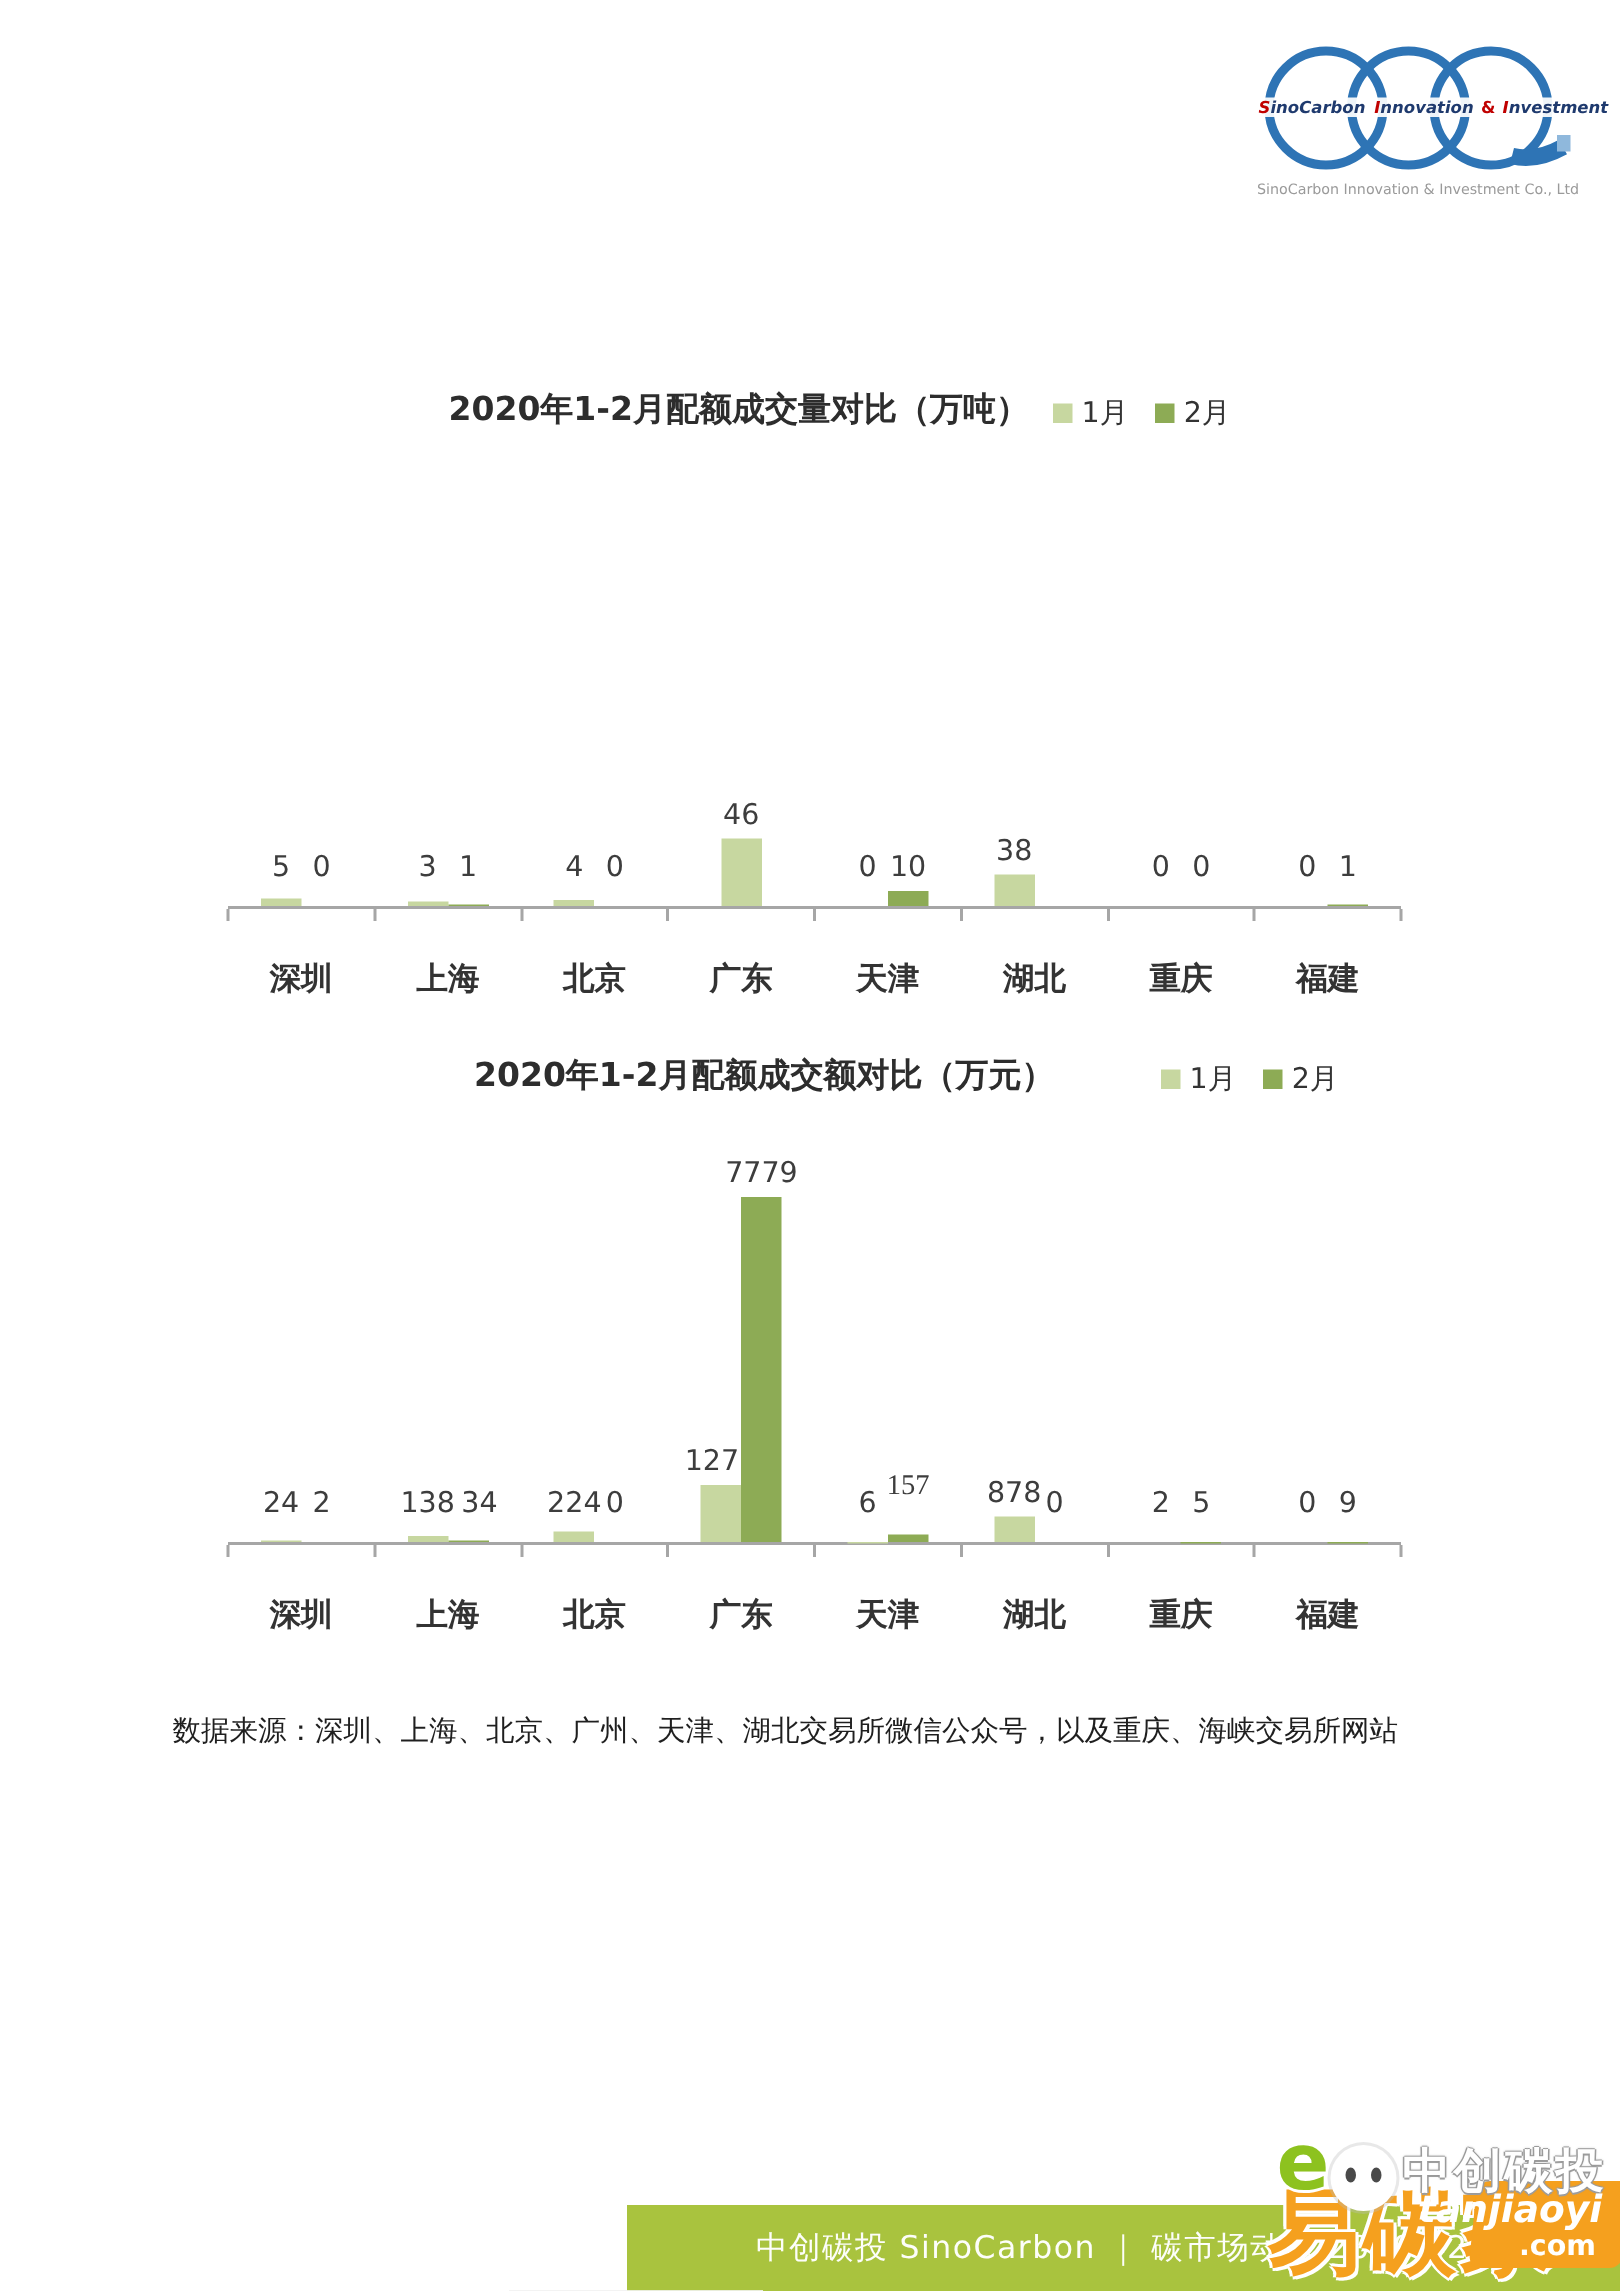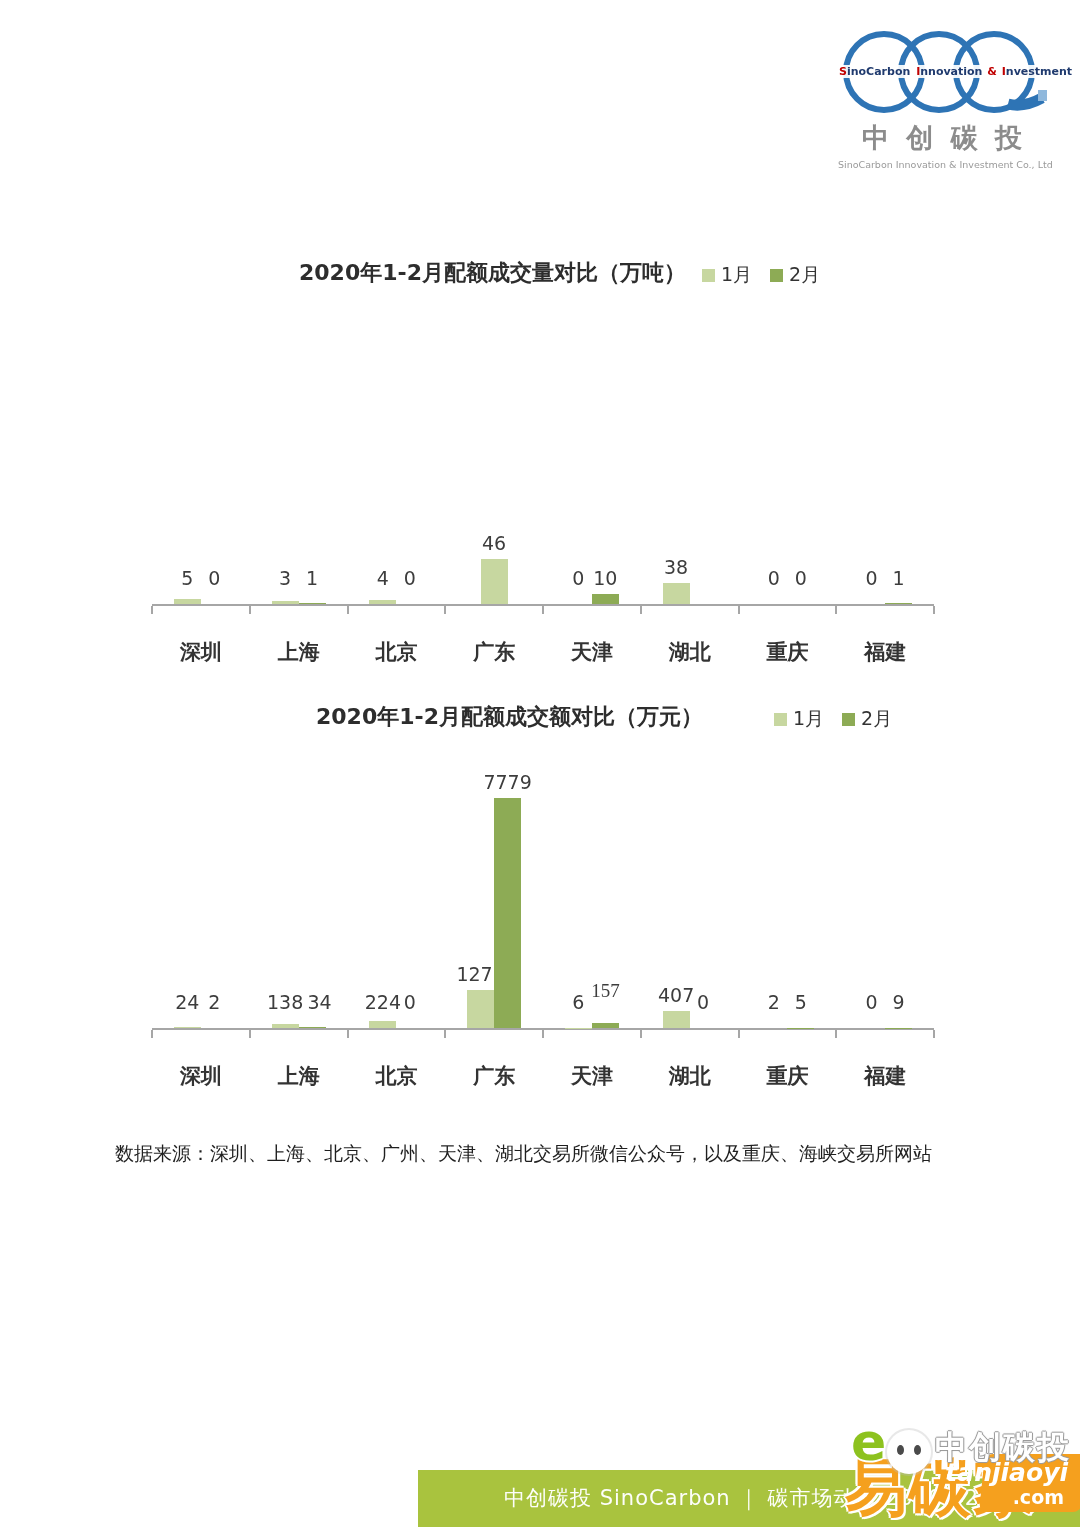--- a/index.html
+++ b/index.html
@@ -4,21 +4,21 @@
 <style>
   html,body{margin:0;padding:0;background:#e9e9e9;}
   .page{position:relative;width:1080px;height:1527px;margin:0 auto;background:#ffffff;overflow:hidden;
         font-family:"DejaVu Sans","Liberation Sans",sans-serif;color:#333;}
 
   
   .logo{position:absolute;left:838px;top:26px;width:212px;text-align:center;}
   .logo-circles{display:block;margin:0 auto;}
   .logo-line1{position:absolute;top:39px;left:0;width:100%;text-align:center;white-space:nowrap;
               font-size:11px;font-weight:700;letter-spacing:0;}
-  .logo-word{display:inline-block;color:#1f3a6e;background:rgba(255,255,255,0.92);padding:0 1px;}
+  .logo-word{display:inline-block;color:#1f3a6e;background:rgba(255,255,255,0.92);padding:0 1px;font-style:italic;}
   .logo-word::first-letter{color:#c00000;}
   .logo-amp{display:inline-block;color:#c00000;background:rgba(255,255,255,0.92);}
   .logo-cn{font-size:27px;color:#8c8c8c;font-weight:700;margin-top:2px;letter-spacing:4px;white-space:nowrap;}
   .logo-en{font-size:9.5px;color:#9a9a9a;margin-top:3px;white-space:nowrap;}
 
   
   .chart{position:absolute;left:152px;width:782px;}
   #chart-0{top:254px;}
   #chart-1{top:698px;}
   .chart-header{position:relative;height:42px;}
@@ -83,21 +83,20 @@
       <circle cx="156" cy="46" r="38" fill="none" stroke="#2e74b5" stroke-width="6"></circle>
       <path d="M170 78 Q 186 82 204 72" fill="none" stroke="#2e74b5" stroke-width="11" stroke-linecap="butt"></path>
       <rect x="200" y="64" width="9" height="11" fill="#8fb8dc"></rect>
     </svg>
     <div class="logo-line1">
       <span class="logo-word">SinoCarbon</span>
       <span class="logo-word">Innovation</span>
       <span class="logo-amp">&amp;</span>
       <span class="logo-word">Investment</span>
     </div>
-    <div class="logo-cn">中 创 碳 投</div>
     <div class="logo-en">SinoCarbon Innovation &amp; Investment Co., Ltd</div>
   </div>
 
   <section class="chart" id="chart-0">
     <div class="chart-header">
       <div class="chart-title">2020年1-2月配额成交量对比（万吨）</div>
       <div class="chart-legend">
           <span class="legend-item">
             <span class="legend-swatch" style="background: rgb(199, 215, 160);"></span>
             <span class="legend-label">1月</span>
@@ -267,21 +266,21 @@
             <span class="bar-label" style="bottom: 16px;">6</span>
             <div class="bar" style="height: 0.177401px; background: rgb(199, 215, 160);"></div>
           </div>
           <div class="bar-slot">
             <span class="bar-label" style="bottom: 28px; font-family: Liberation Serif, serif;">157</span>
             <div class="bar" style="height: 4.64198px; background: rgb(141, 171, 85);"></div>
           </div>
         </div>
         <div class="cat-col">
           <div class="bar-slot">
-            <span class="bar-label" style="bottom: 23.1783px;">407</span>
+            <span class="bar-label" style="bottom: 23.1783px;">878</span>
             <div class="bar" style="height: 17.1783px; background: rgb(199, 215, 160);"></div>
           </div>
           <div class="bar-slot">
             <span class="bar-label" style="bottom: 16px;">0</span>
             <div class="bar" style="height: 0px; background: rgb(141, 171, 85);"></div>
           </div>
         </div>
         <div class="cat-col">
           <div class="bar-slot">
             <span class="bar-label" style="bottom: 16px;">2</span>

